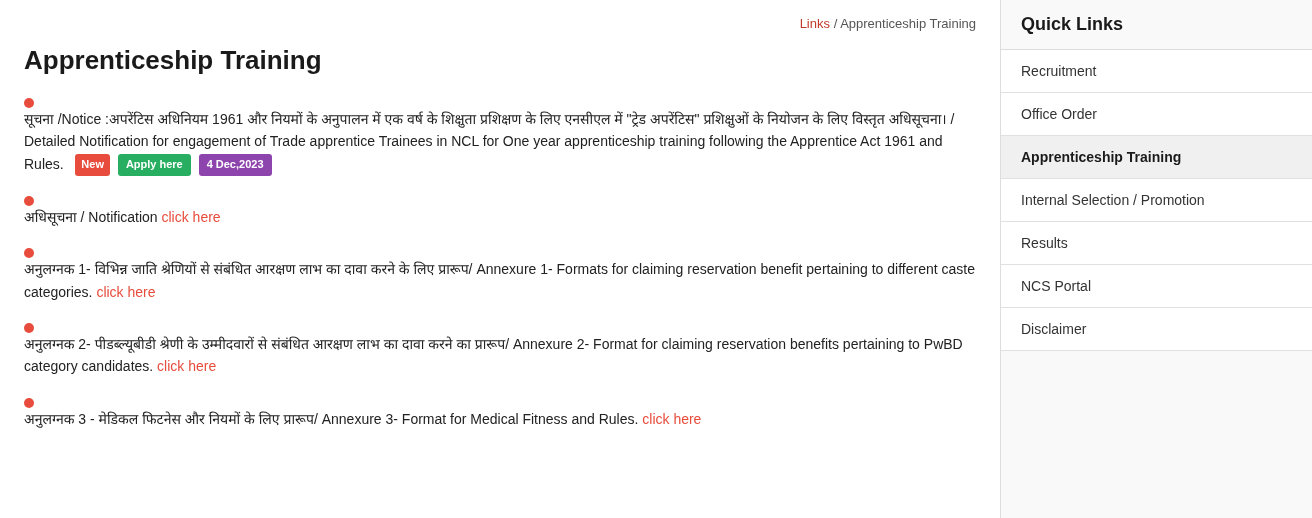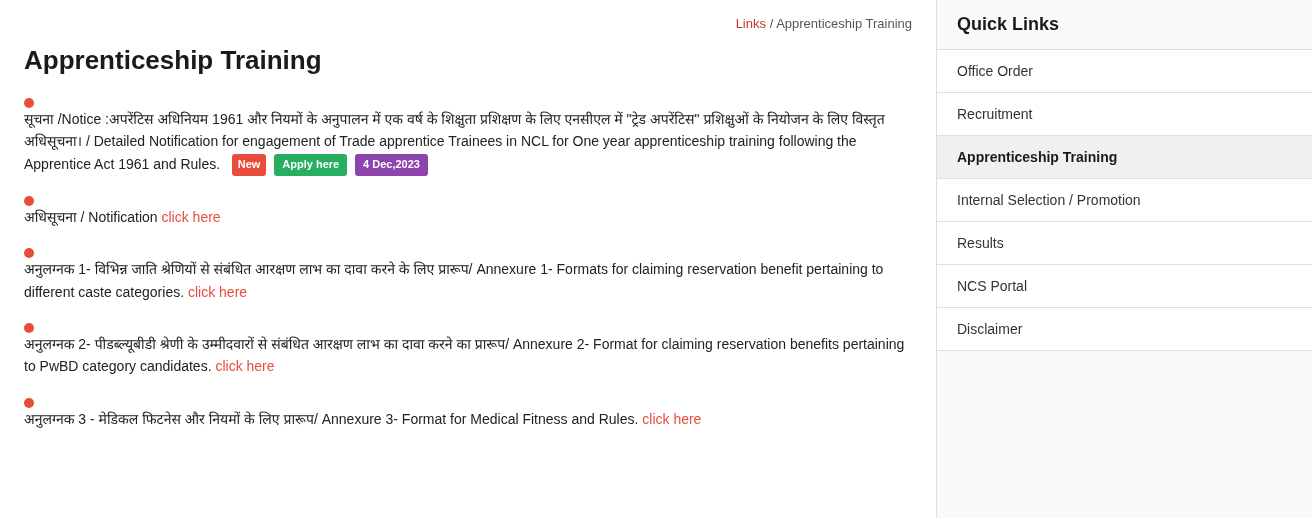--- a/index.html
+++ b/index.html
@@ -97,21 +97,21 @@
     .link-highlight {
       background: #f1c40f;
       color: #333;
       text-decoration: none;
       padding: 1px 3px;
       cursor: pointer;
     }
 
     
     .sidebar {
-      width: 376px;
+      width: 312px;
       border-left: 1px solid #ddd;
       background: #f9f9f9;
     }
     .sidebar-title {
       font-size: 18px;
       font-weight: bold;
       color: #1a1a1a;
       padding: 14px 20px;
       border-bottom: 1px solid #ddd;
     }
@@ -188,21 +188,21 @@
           <span>अनुलग्नक 3 - मेडिकल फिटनेस और नियमों के लिए प्रारूप/ Annexure 3- Format for Medical Fitness and Rules. </span>
           <a href="#" class="link-red">click here</a>
         </div>
       </li>
 
     </ul>
   </div>
 
   <div class="sidebar">
     <div class="sidebar-title">Quick Links</div>
+    <div class="sidebar-item">Recruitment</div>
     <div class="sidebar-item">Office Order</div>
-    <div class="sidebar-item">Recruitment</div>
     <div class="sidebar-item active">Apprenticeship Training</div>
     <div class="sidebar-item">Internal Selection / Promotion</div>
     <div class="sidebar-item">Results</div>
     <div class="sidebar-item">NCS Portal</div>
     <div class="sidebar-item">Disclaimer</div>
   </div>
 </div>
 
 </body></html>

